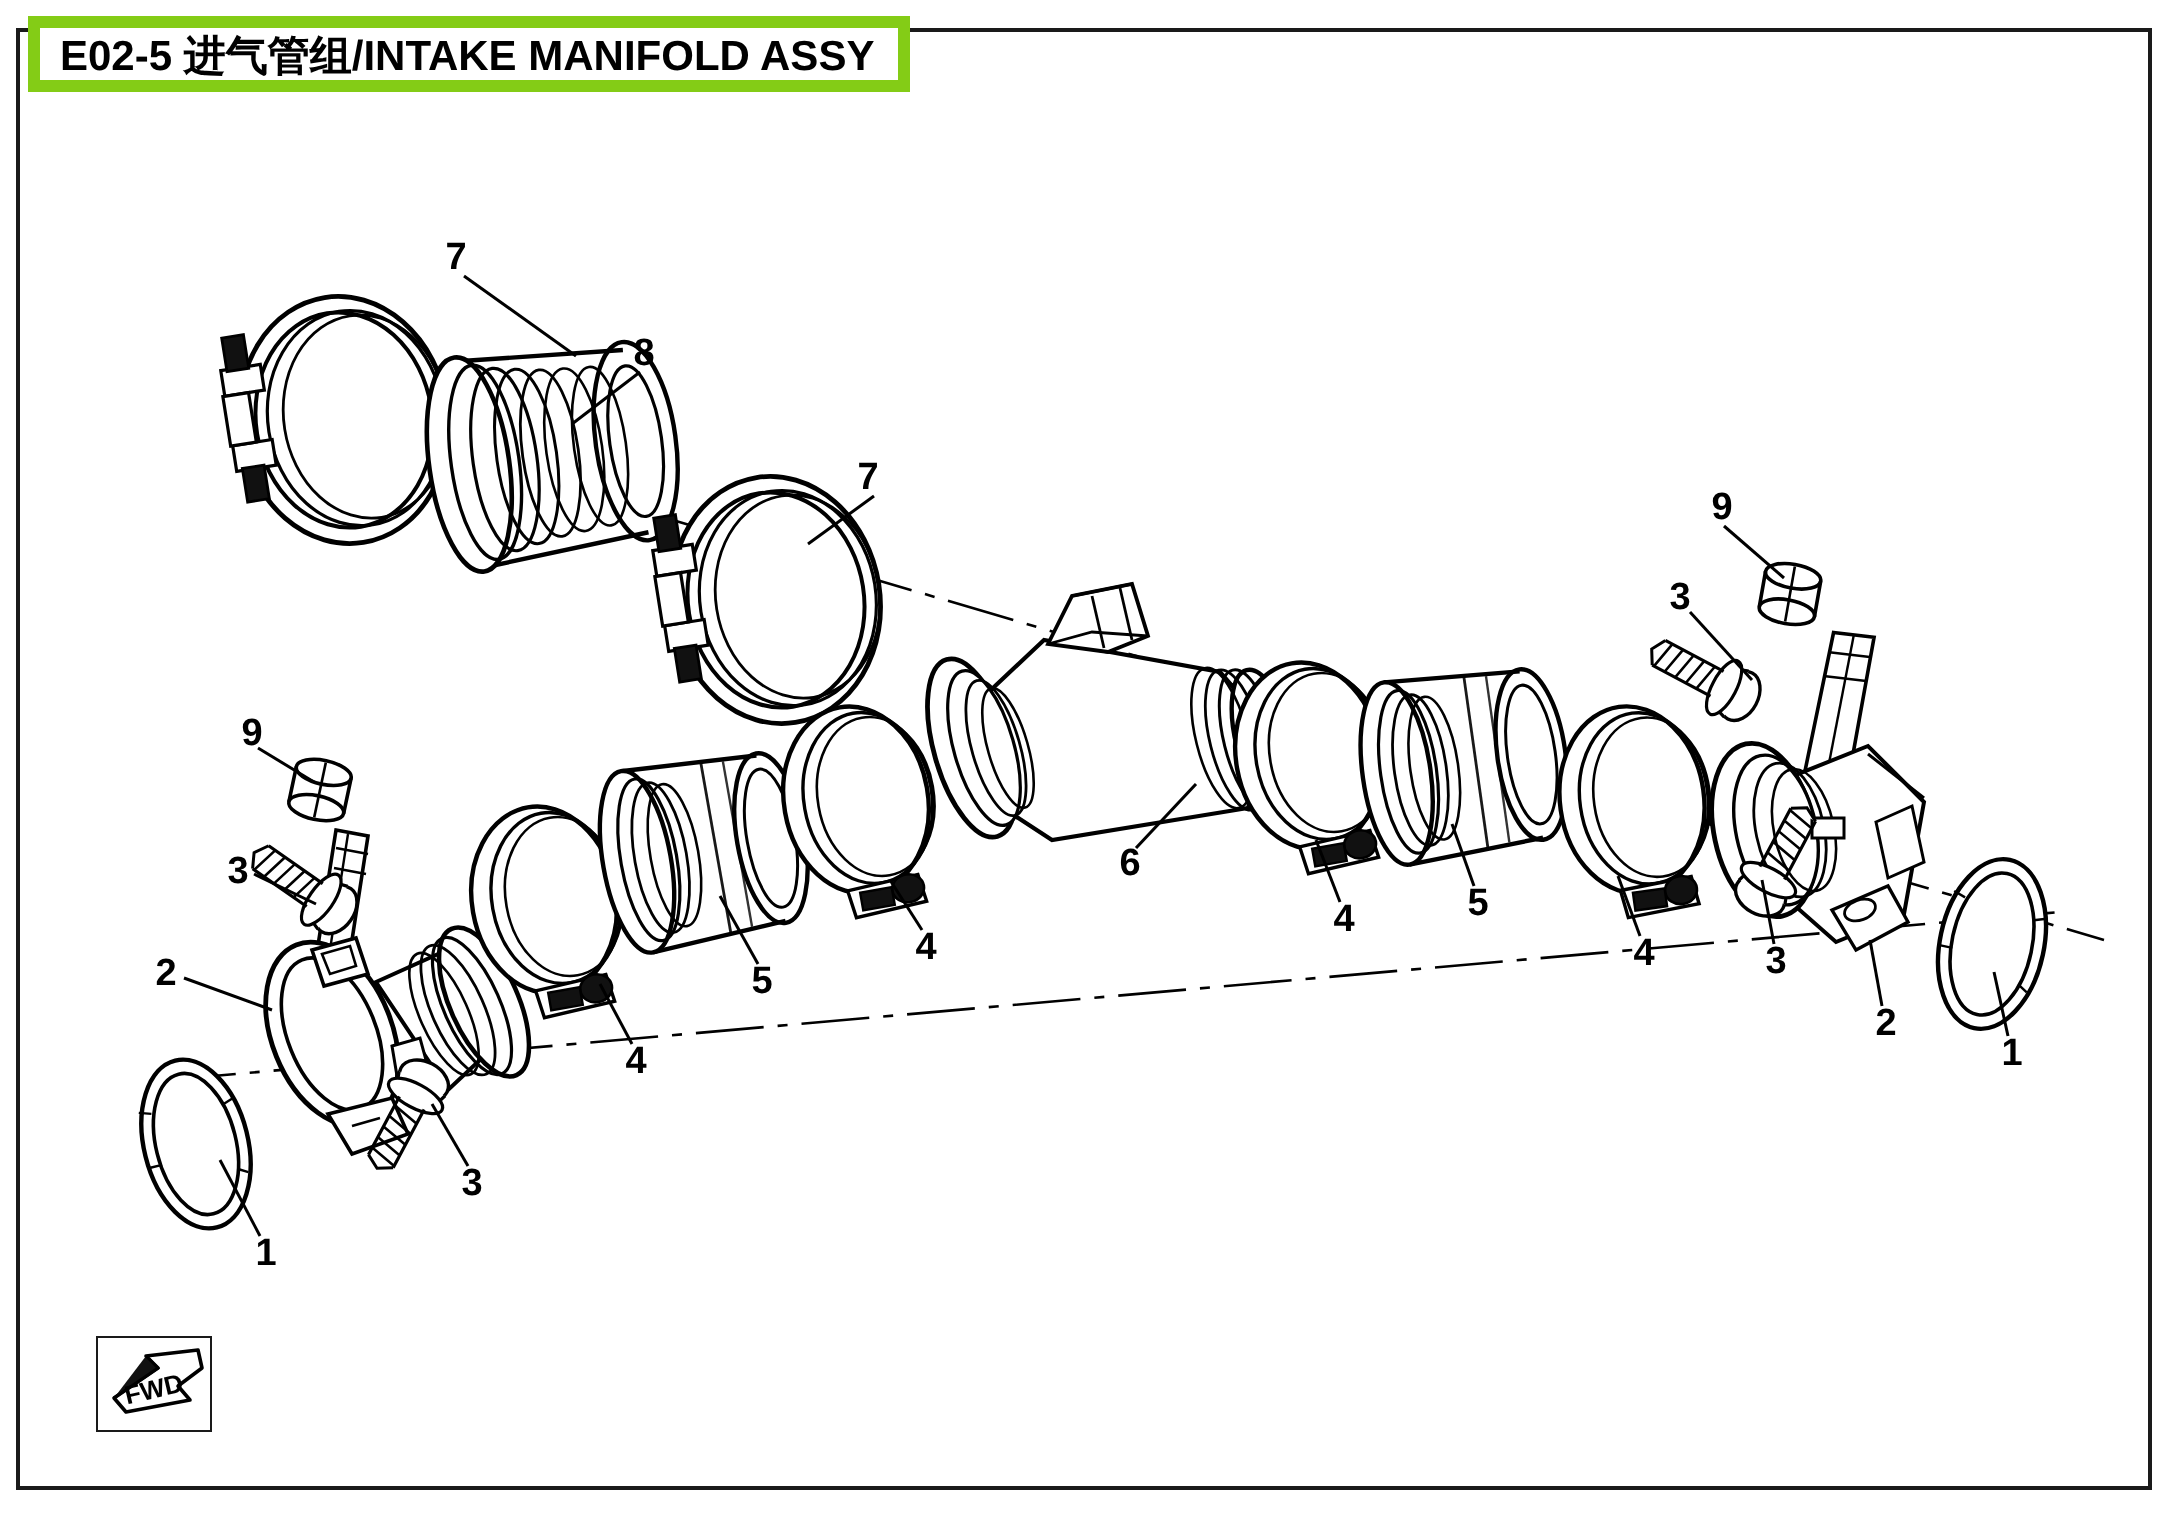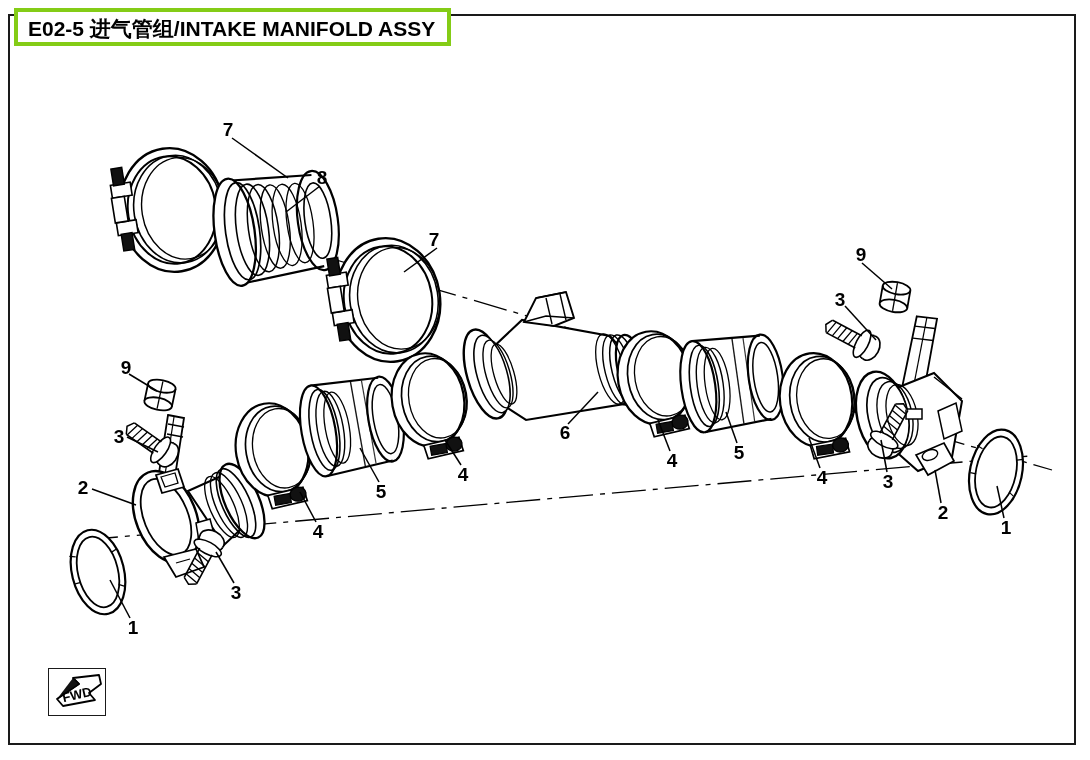--- a/index.html
+++ b/index.html
@@ -7,21 +7,21 @@
   body{width:1090px;height:760px;overflow:hidden;
        font-family:"Liberation Sans",sans-serif;color:#000;}
   #page{position:relative;width:1090px;height:760px;background:#fff;}
 
   
   #frame{position:absolute;left:8px;top:14px;width:1068px;height:731px;
          border:2px solid #1a1a1a;box-sizing:border-box;background:#fff;}
 
   
   #title-plate{position:absolute;left:14px;top:8px;
-        border:4px solid #84cc16;background:#fff;
+        border:6px solid #84cc16;background:#fff;
         padding:4px 12px 2px 10px;box-sizing:border-box;
         height:38px;display:flex;align-items:center;z-index:6;}
   #title-plate .txt{font-size:21px;font-weight:bold;letter-spacing:0px;
         white-space:nowrap;line-height:1;font-family:"Liberation Sans",sans-serif;}
 
   
   #fwd-box{position:absolute;left:48px;top:668px;width:58px;height:48px;
         border:1px solid #1a1a1a;box-sizing:border-box;background:#fff;z-index:5;}
   #fwd-box svg{display:block;}
 

